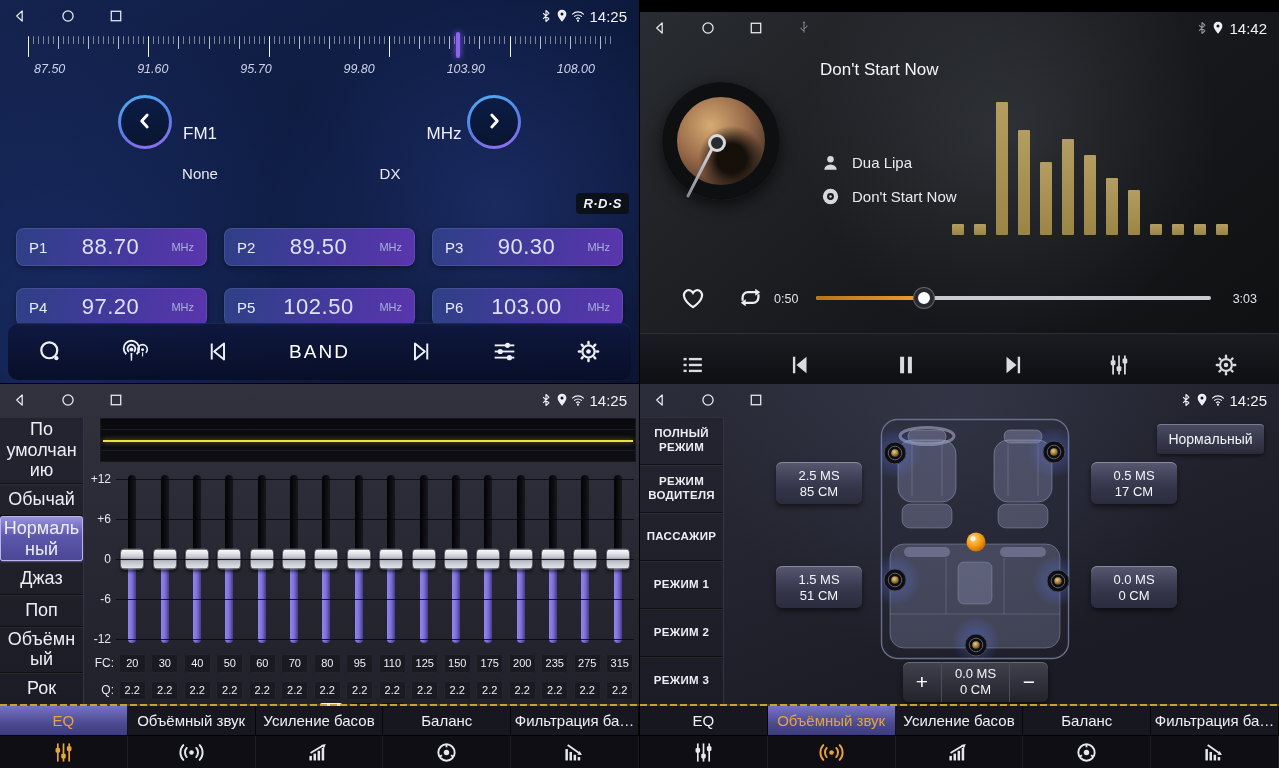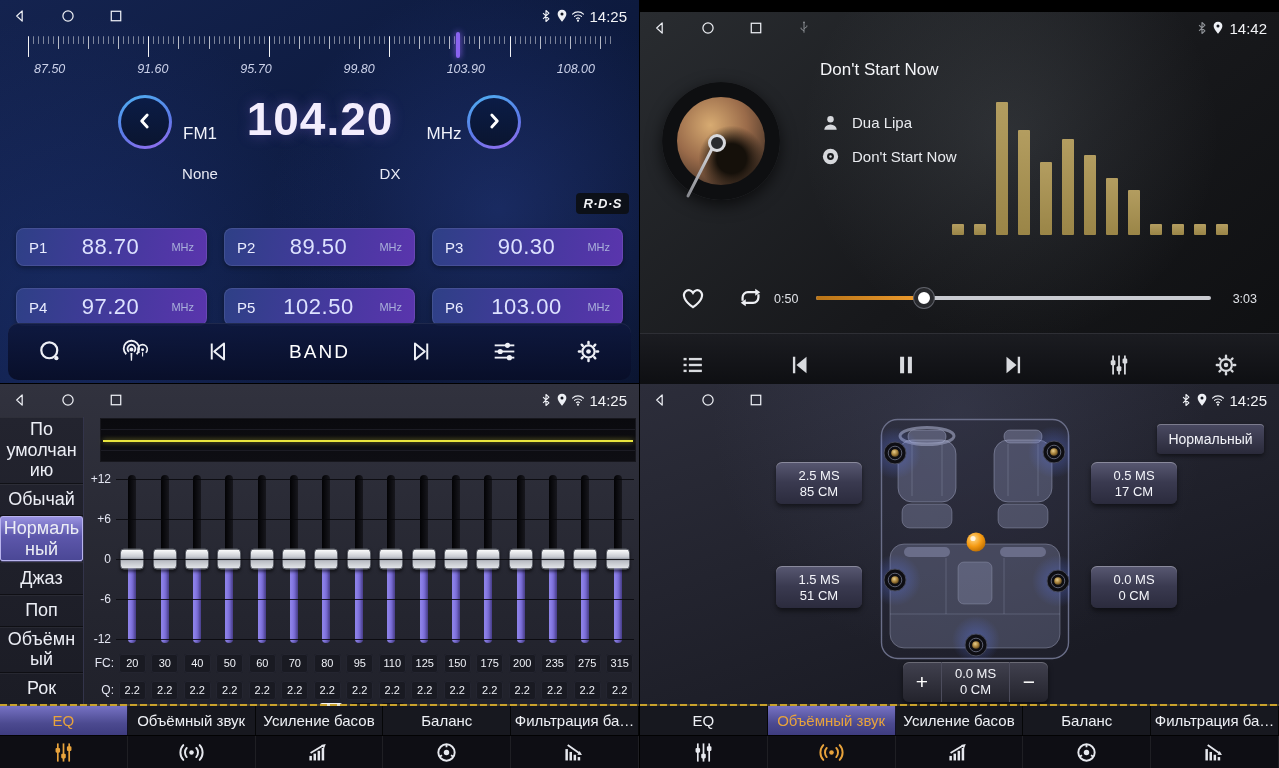--- a/index.html
+++ b/index.html
@@ -71,21 +71,21 @@
     background:radial-gradient(circle,#26272a 0 36%,#0e0f11 37% 70%,#1c1d20 71% 82%,#070708 83%);
     box-shadow:0 5px 16px rgba(0,0,0,.65);}
   .cover{position:absolute;inset:15px;border-radius:50%;overflow:hidden;
     background:radial-gradient(circle at 62% 70%, #15100a 0 18%, transparent 40%),
                radial-gradient(circle at 38% 32%, #d7ab72 0%, #9a6b4a 45%, #4e382a 78%, #241a12 100%);}
   .tonearm{position:absolute;left:52px;top:58px;width:3px;height:64px;border-radius:2px;
     background:linear-gradient(180deg,#e8e8ec,#85878d);transform:rotate(27deg);transform-origin:1.5px 2px;}
   .pivot{position:absolute;left:46px;top:52px;width:12px;height:12px;border-radius:50%;
     background:#2a2b2e;border:3px solid #d8d9dd;}
   .tk-title{position:absolute;left:180px;top:48px;font-size:17px;color:#f4f5f8;}
-  .meta-row{position:absolute;left:180px;display:flex;align-items:center;gap:11px;font-size:15px;color:#e9ebef;}
+  .meta-row{position:absolute;left:180px;display:flex;align-items:center;gap:11px;font-size:15px;color:#e9ebef;margin-top:40px;}
   #row-artist{top:100px;}
   #row-album{top:134px;}
   .meta-row .mic{display:inline-flex;color:#d6d8dc;}
   .meta-row svg{width:21px;height:21px;}
   #vis-bars{position:absolute;left:312px;top:90px;width:304px;height:133px;display:flex;align-items:flex-end;gap:10px;}
   .vbar{width:12px;border-radius:1px;background:linear-gradient(180deg,#b39d60,#9a8547);}
   .pl-ctl{position:absolute;display:inline-flex;color:#eef0f4;cursor:pointer;}
   #fav-btn{left:38px;top:270px;}  #fav-btn svg{width:30px;height:30px;}
   #rep-btn{left:96px;top:271px;}  #rep-btn svg{width:29px;height:29px;}
   .ptime{position:absolute;font-size:12.5px;color:#dfe1e6;top:280px;}
@@ -348,21 +348,20 @@
           <div class="dial-lab">103.90</div>
           <div class="dial-lab">108.00</div>
         </div>
     </div>
     <button class="chev-btn" id="chev-left">
       <span><svg viewBox="0 0 22 22" fill="none" xmlns="http://www.w3.org/2000/svg">
             <path d="M13 5.5 L8 11 L13 16.5" stroke="currentColor" stroke-width="2.6" stroke-linecap="round" stroke-linejoin="round"></path>
           </svg></span>
     </button>
     <div class="band-lab">FM1</div>
-    <div class="freq-big">104.20</div>
     <div class="unit-lab">MHz</div>
     <button class="chev-btn" id="chev-right">
       <span><svg viewBox="0 0 22 22" fill="none" xmlns="http://www.w3.org/2000/svg">
             <path d="M9 5.5 L14 11 L9 16.5" stroke="currentColor" stroke-width="2.6" stroke-linecap="round" stroke-linejoin="round"></path>
           </svg></span>
     </button>
     <div class="sub-lab" id="lab-none">None</div>
     <div class="sub-lab" id="lab-dx">DX</div>
     <div class="rds">R·D·S</div>
     <div class="presets" id="radio-presets">
@@ -1049,20 +1048,28 @@
                 <path d="M3.5 8.5 a10.5 10.5 0 0 1 15 0"></path>
                 <path d="M6.2 11.6 a6.8 6.8 0 0 1 9.6 0"></path>
                 <path d="M8.9 14.6 a3.2 3.2 0 0 1 4.2 0"></path>
               </g>
               <circle cx="11" cy="17.4" r="1.5" fill="currentColor"></circle>
             </svg>
           </span>
         <span class="stime">14:25</span>
       </div>
     </div>
+    <div class="side-list" id="stage-modes">
+        <div class="side-item mode-item">ПОЛНЫЙ РЕЖИМ</div>
+        <div class="side-item mode-item">РЕЖИМ ВОДИТЕЛЯ</div>
+        <div class="side-item mode-item">ПАССАЖИР</div>
+        <div class="side-item mode-item">РЕЖИМ 1</div>
+        <div class="side-item mode-item">РЕЖИМ 2</div>
+        <div class="side-item mode-item">РЕЖИМ 3</div>
+      </div>
     <div class="badge">Нормальный</div>
 
     <div class="delay-btn" id="d-fl">
       <span>2.5 MS</span>
       <span>85 CM</span>
     </div>
     <div class="delay-btn" id="d-fr">
       <span>0.5 MS</span>
       <span>17 CM</span>
     </div>

